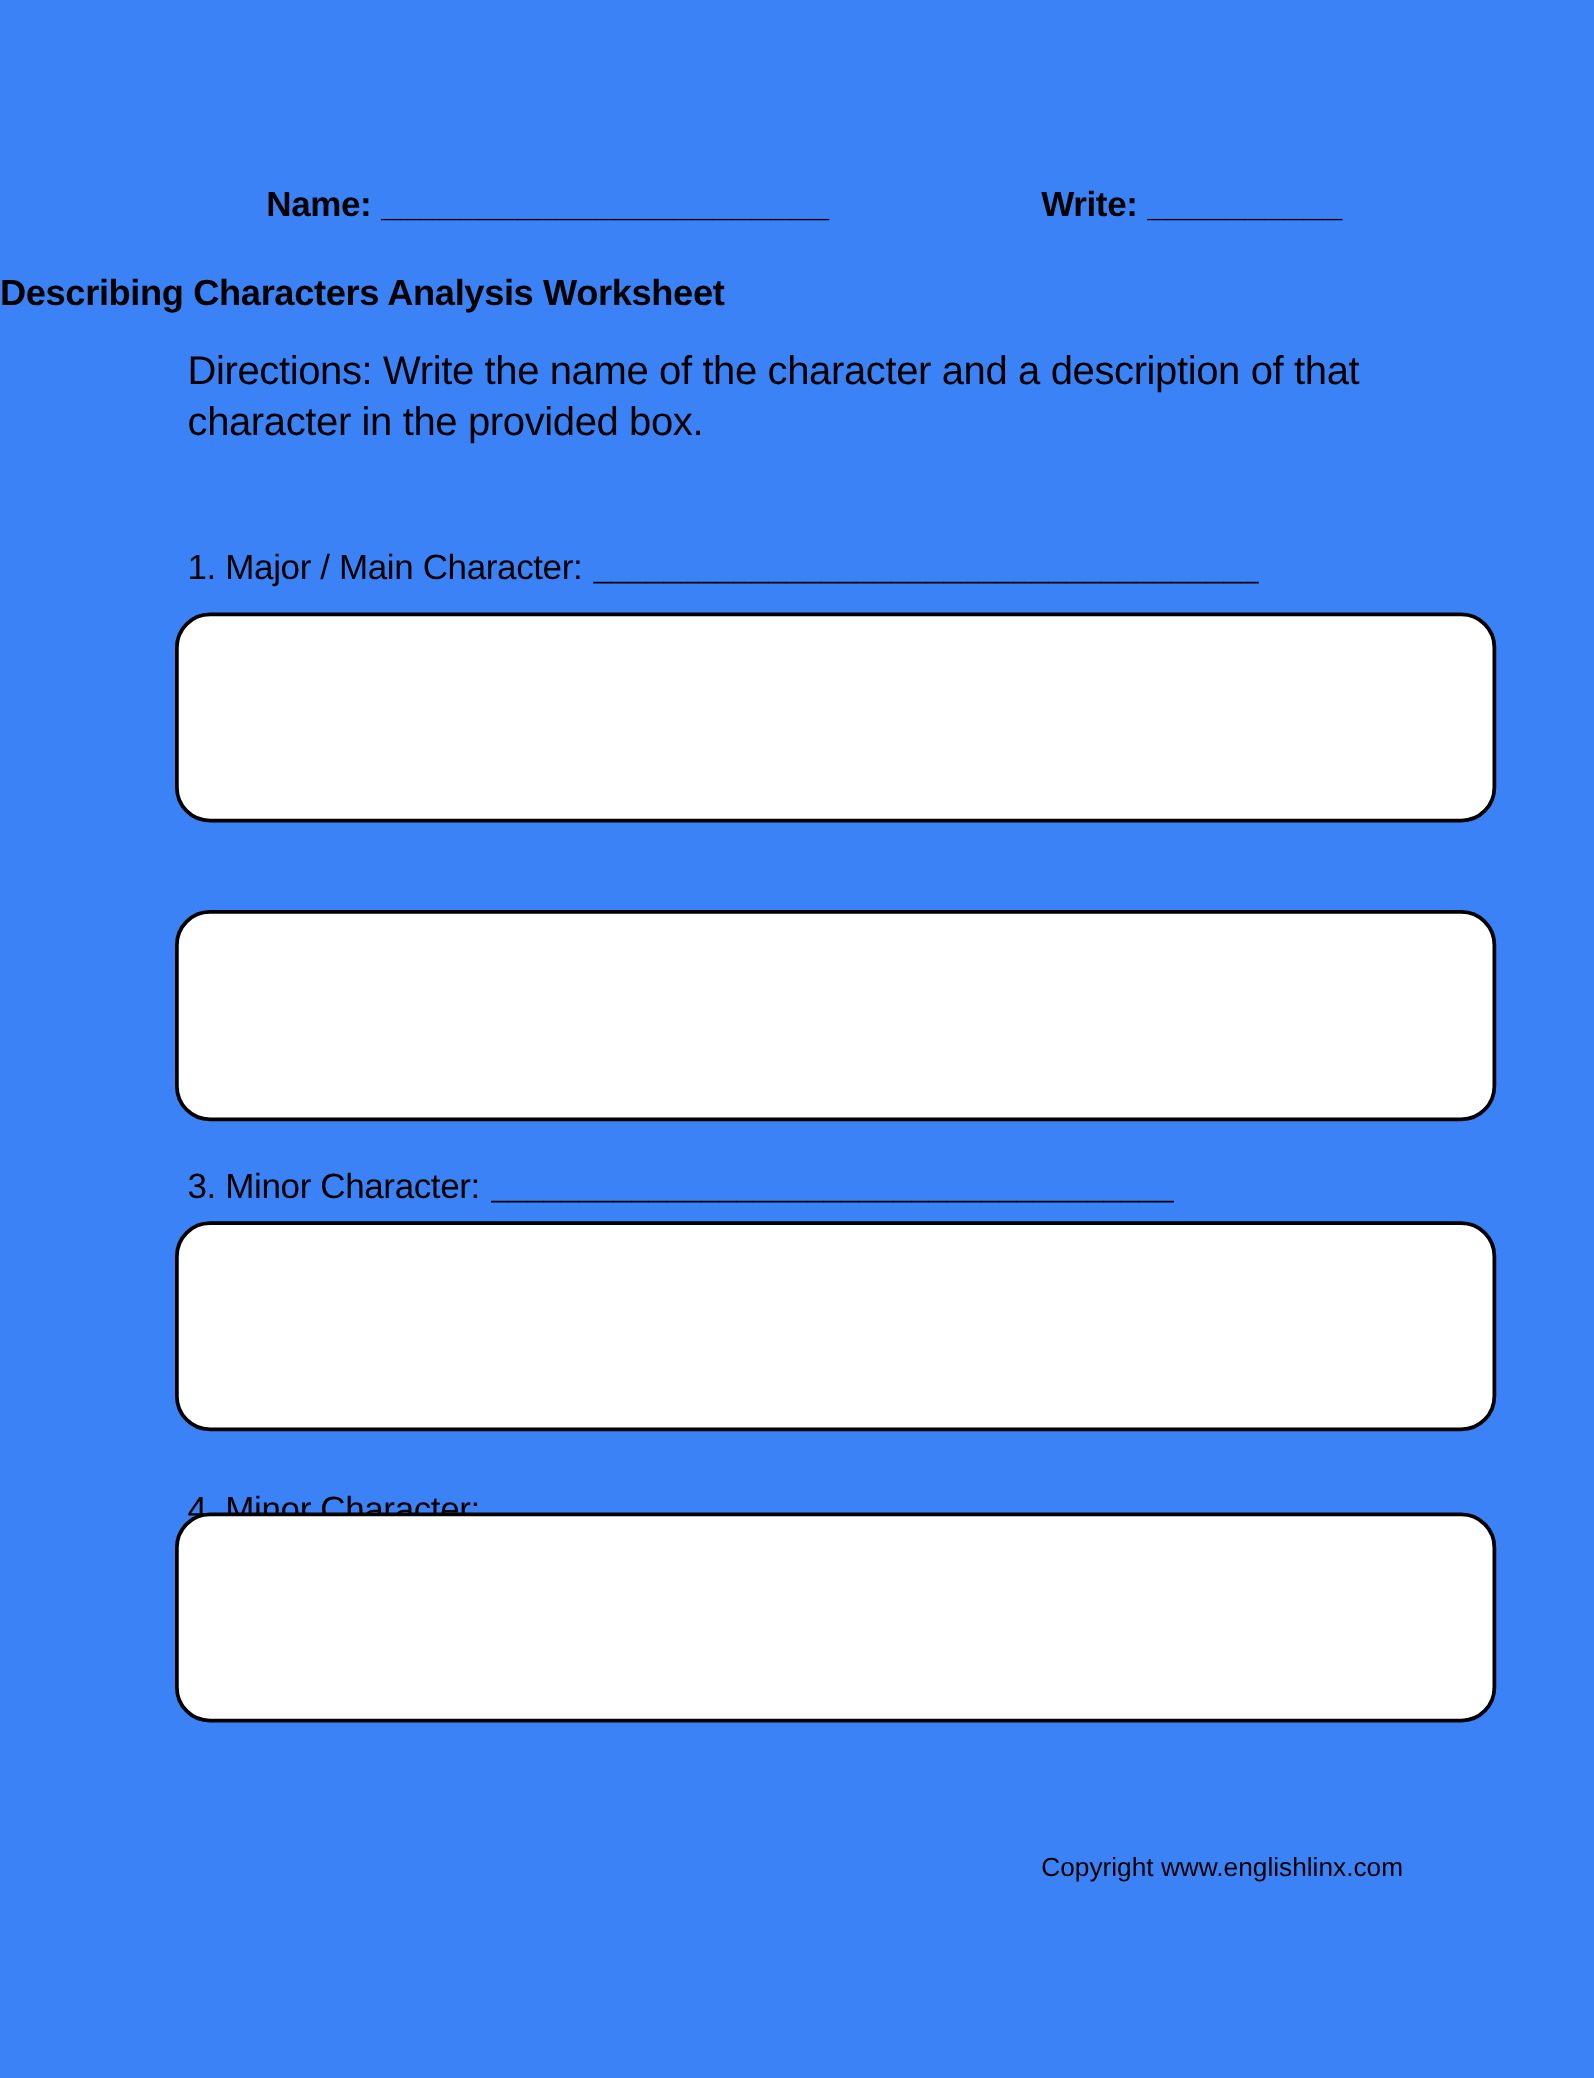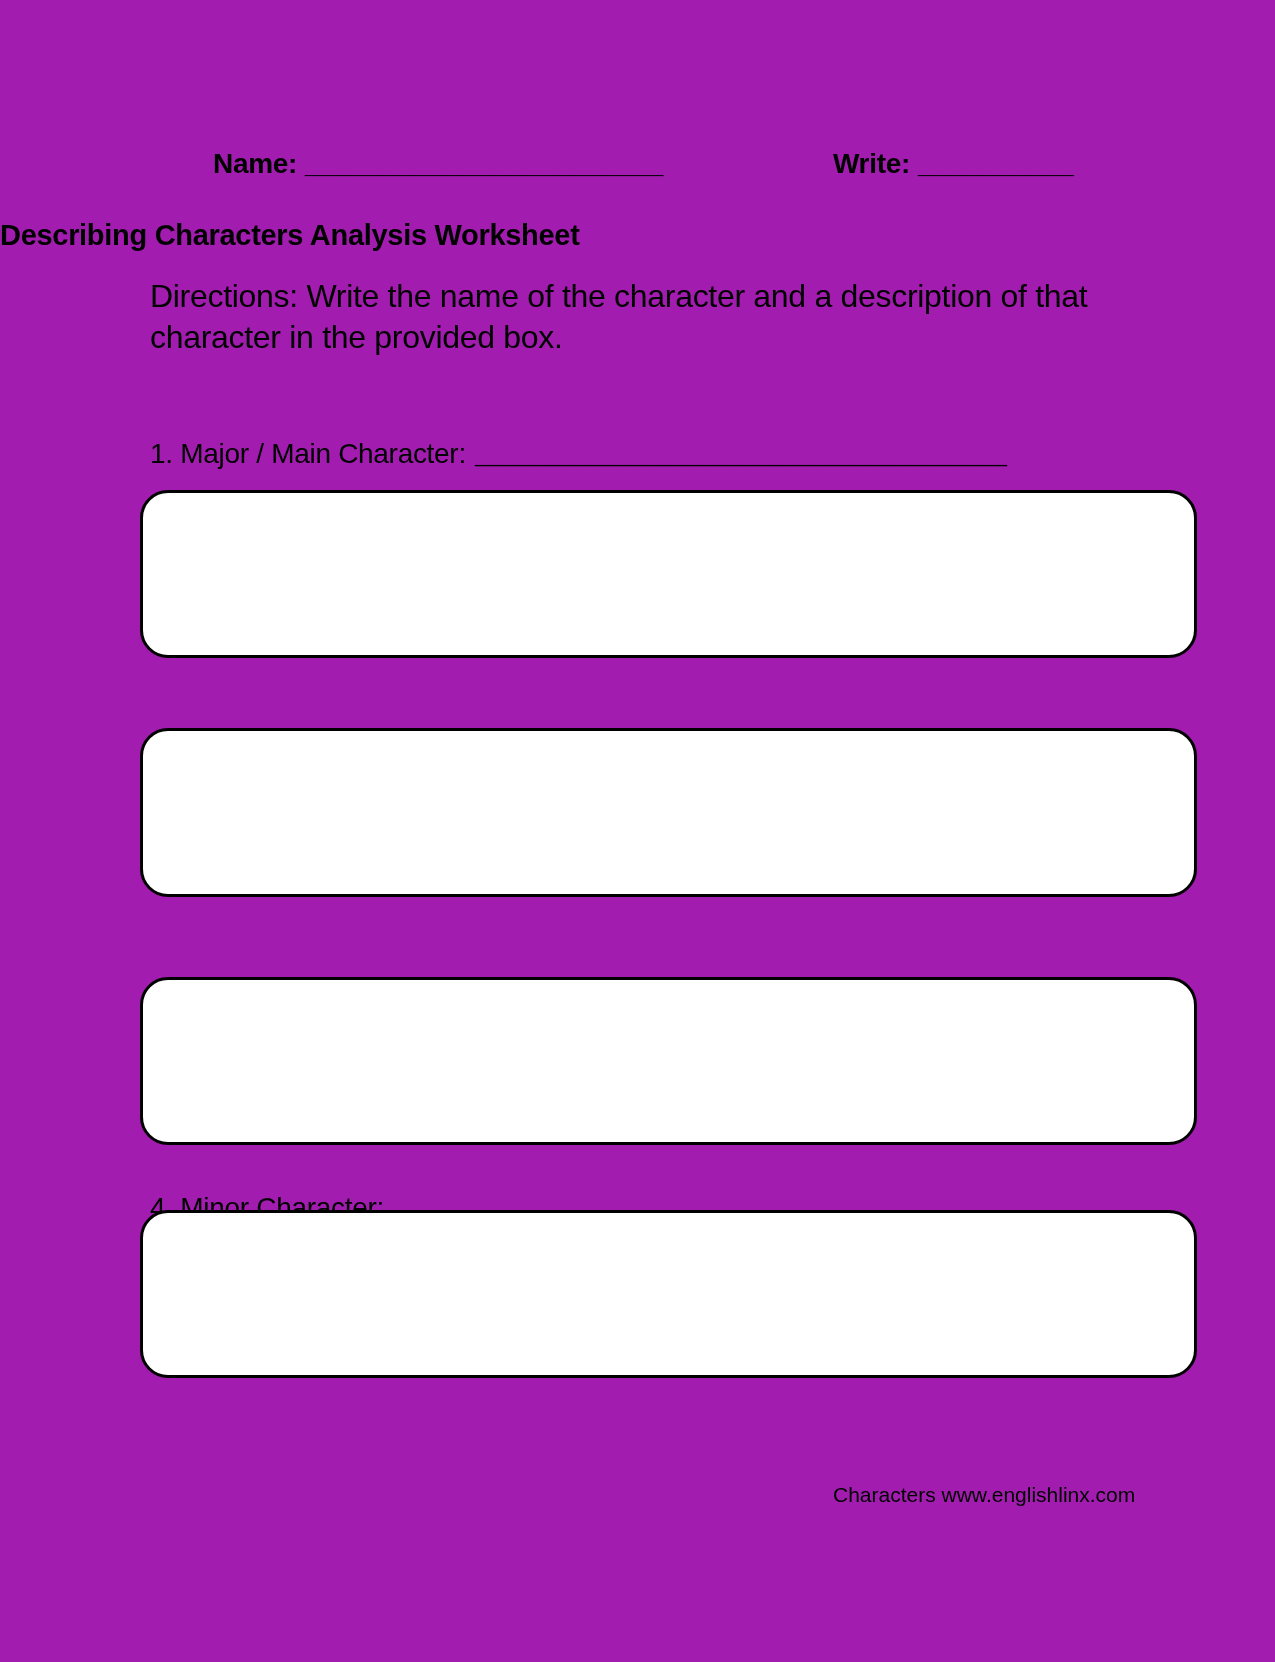--- a/index.html
+++ b/index.html
@@ -1,21 +1,21 @@
 <!DOCTYPE html>
 <html><head>
 <meta charset="utf-8">
 <style>
   * { margin: 0; padding: 0; box-sizing: border-box; }
   html, body { background: #ffffff; }
   .page {
     position: relative;
     width: 1275px;
     height: 1662px;
-    background: #a21caf;
+    background: #3b82f6;
     color: #000000;
     font-family: "Liberation Sans", sans-serif;
     letter-spacing: -0.3px;
     overflow: hidden;
   }
   .header-field {
     position: absolute;
     top: 148px;
     font-size: 28px;
     font-weight: bold;
@@ -93,22 +93,25 @@
 
   <div class="directions">Directions: Write the name of the character and a description of that character in the provided box.</div>
 
   <div class="section-label label-1">
     <span>1. Major / Main Character:</span><span class="blank-line">______________________________________</span>
   </div>
   <div class="char-box box-1"></div>
 
   <div class="char-box box-2"></div>
 
+  <div class="section-label label-3">
+    <span>3. Minor Character:</span><span class="blank-line">_______________________________________</span>
+  </div>
   <div class="char-box box-3"></div>
 
   <div class="section-label label-4">
     <span>4. Minor Character:</span><span class="blank-line">_______________________________________</span>
   </div>
   <div class="char-box box-4"></div>
 
-  <div class="copyright">Characters www.englishlinx.com</div>
+  <div class="copyright">Copyright www.englishlinx.com</div>
 
 </div>
 
 </body></html>

